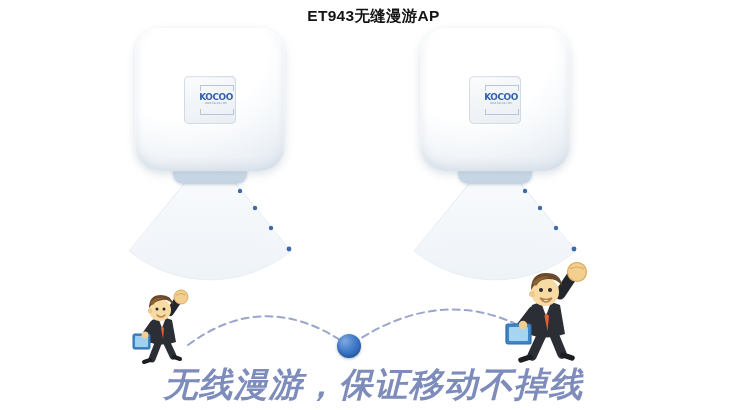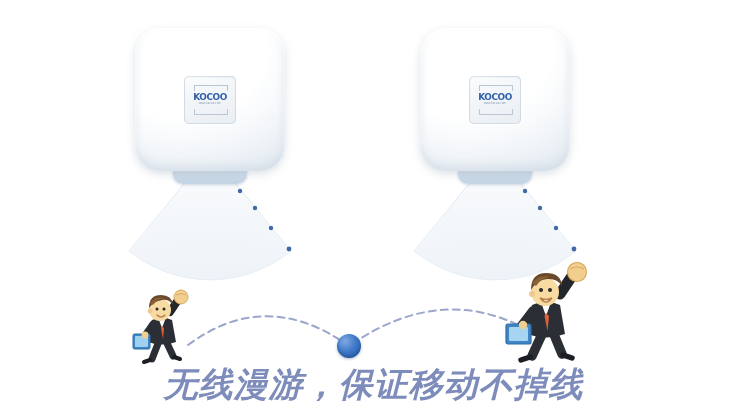--- a/index.html
+++ b/index.html
@@ -101,21 +101,21 @@
     width: 52px;
     height: 48px;
     border-radius: 5px;
     background: linear-gradient(160deg, #fbfcfd 0%, #f2f5f8 48%, #e9eef3 100%);
     box-shadow:
       inset 0 0 0 1px rgba(205,215,226,0.85),
       inset 0 1px 2px rgba(170,185,200,0.35),
       0 1px 0 rgba(255,255,255,0.9);
     display: flex;
     align-items: center;
-    justify-content: center;
+    justify-content: flex-end;
   }
   .brand-wrap {
     position: relative;
     width: 40px;
     height: 28px;
     display: flex;
     flex-direction: column;
     align-items: center;
     justify-content: center;
   }
@@ -193,20 +193,21 @@
     letter-spacing: 1px;
     white-space: nowrap;
     text-shadow: 0 1px 1px rgba(255,255,255,0.9);
   }
 </style>
 </head>
 <body>
 
 <div id="stage">
 
+  <div class="page-title">ET943无缝漫游AP</div>
 
   <div class="ap-group left">
 
     <svg class="fan" viewBox="0 0 210 150">
       <defs>
         <linearGradient id="fanA1" x1="0" y1="0" x2="0" y2="1">
           <stop offset="0" stop-color="#dbe5ee"></stop>
           <stop offset="1" stop-color="#c7d4e1"></stop>
         </linearGradient>
         <linearGradient id="fanA2" x1="0" y1="0" x2="0" y2="1">

